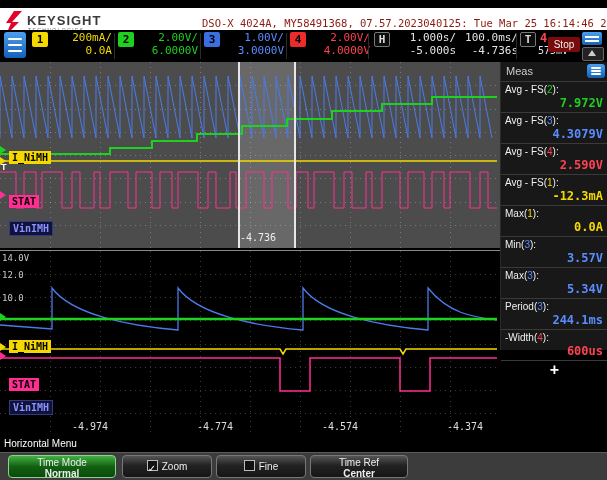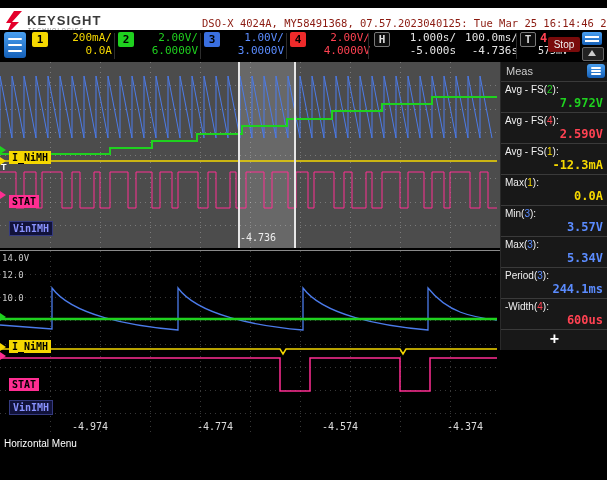--- a/index.html
+++ b/index.html
@@ -215,20 +215,24 @@
           <span class="bar" style="top:6px"></span>
           <span class="bar" style="top:9px"></span>
       </span>
     </div>
 
     <div class="mrow">
       <div class="mlabel"><span>Avg - FS(</span><span class="c2">2</span><span>):</span></div>
       <div class="mval c2">7.972V</div>
     </div>
     <div class="mrow">
+      <div class="mlabel"><span>Avg - FS(</span><span class="c3">3</span><span>):</span></div>
+      <div class="mval c3">4.3079V</div>
+    </div>
+    <div class="mrow">
       <div class="mlabel"><span>Avg - FS(</span><span class="c4">4</span><span>):</span></div>
       <div class="mval c4">2.590V</div>
     </div>
     <div class="mrow">
       <div class="mlabel"><span>Avg - FS(</span><span class="c1">1</span><span>):</span></div>
       <div class="mval c1">-12.3mA</div>
     </div>
     <div class="mrow">
       <div class="mlabel"><span>Max(</span><span class="c1">1</span><span>):</span></div>
       <div class="mval c1">0.0A</div>
@@ -249,14 +253,34 @@
       <div class="mlabel"><span>-Width(</span><span class="c4">4</span><span>):</span></div>
       <div class="mval c4">600us</div>
     </div>
     <div class="mplus">+</div>
   </div>
 
   <div id="menubar">
     <span class="menubar-title">Horizontal Menu</span>
   </div>
 
+  <div id="skbar">
+    <div class="sk sk-green" style="left:8px;width:108px">
+      <div class="sk-l1">Time Mode</div>
+      <div class="sk-l2">Normal</div>
+    </div>
+    <div class="sk" style="left:122px;width:90px">
+      <div class="oneline">
+        <span class="ckbx"><span class="ck">✓</span></span><span>Zoom</span>
+      </div>
+    </div>
+    <div class="sk" style="left:216px;width:90px">
+      <div class="oneline">
+        <span class="ckbx"><span class="ck"></span></span><span>Fine</span>
+      </div>
+    </div>
+    <div class="sk" style="left:310px;width:98px">
+      <div class="sk-l1">Time Ref</div>
+      <div class="sk-l2">Center</div>
+    </div>
+  </div>
 
 </div>
 
 </body></html>

